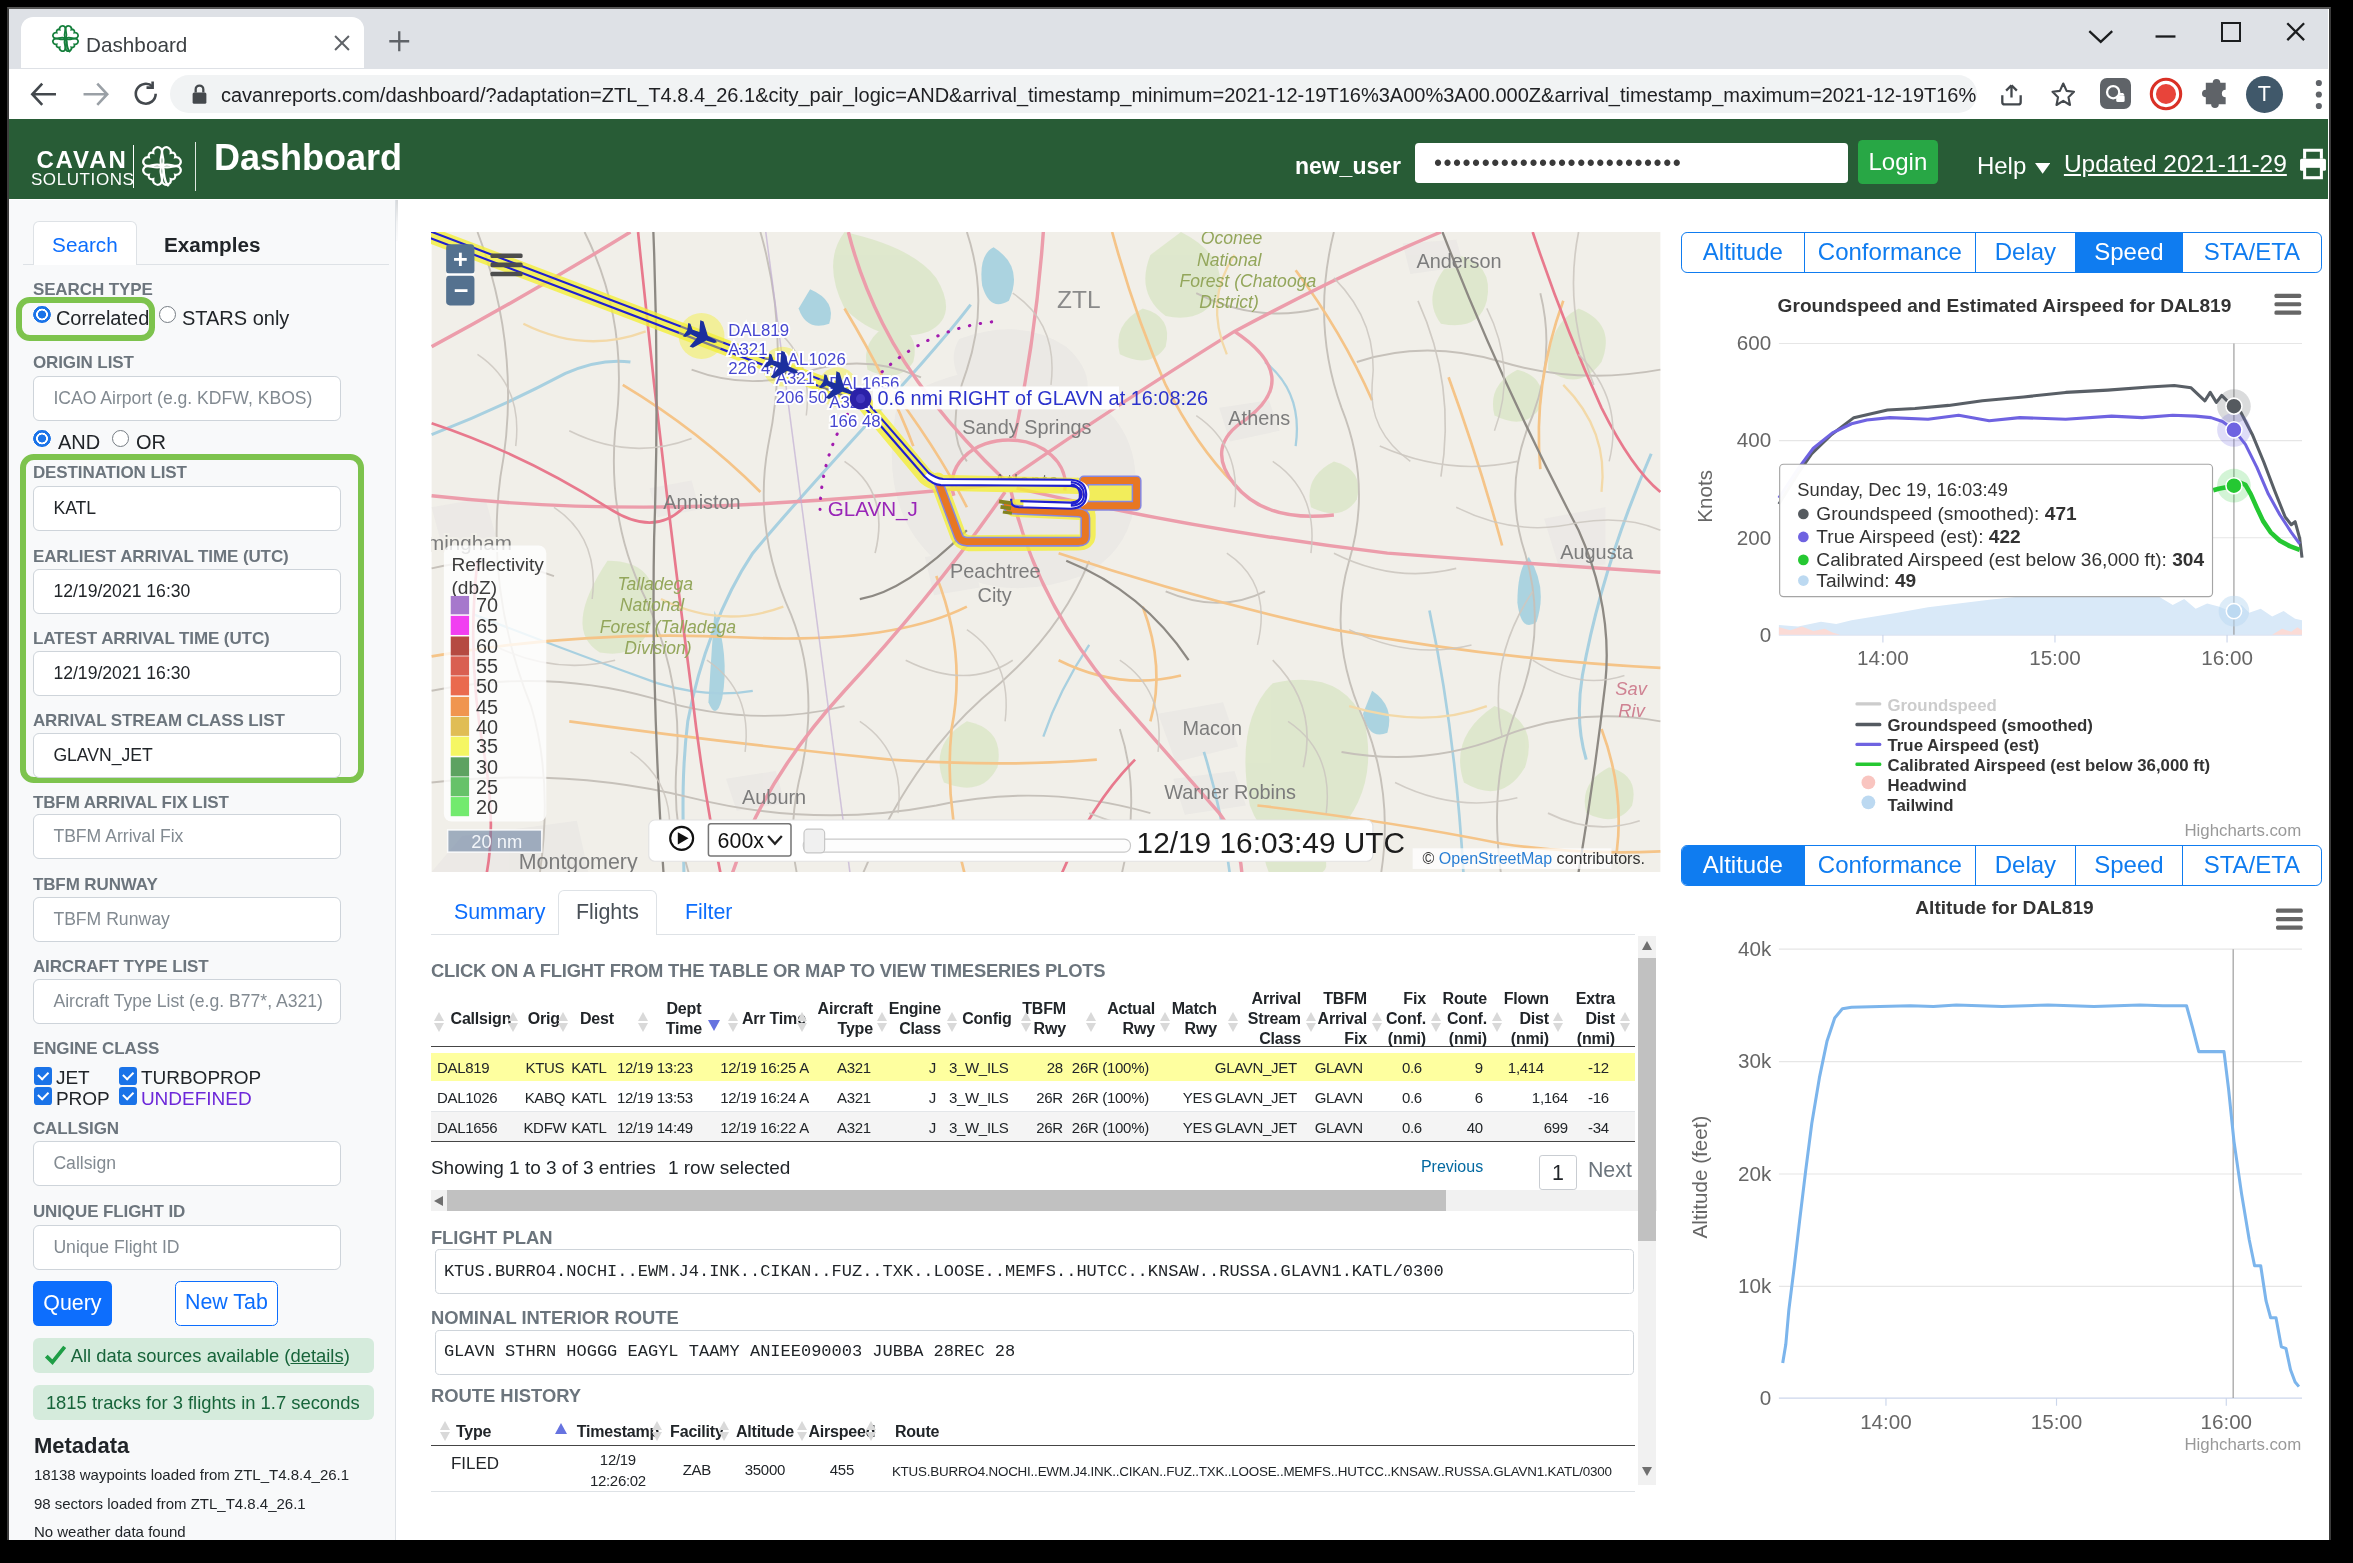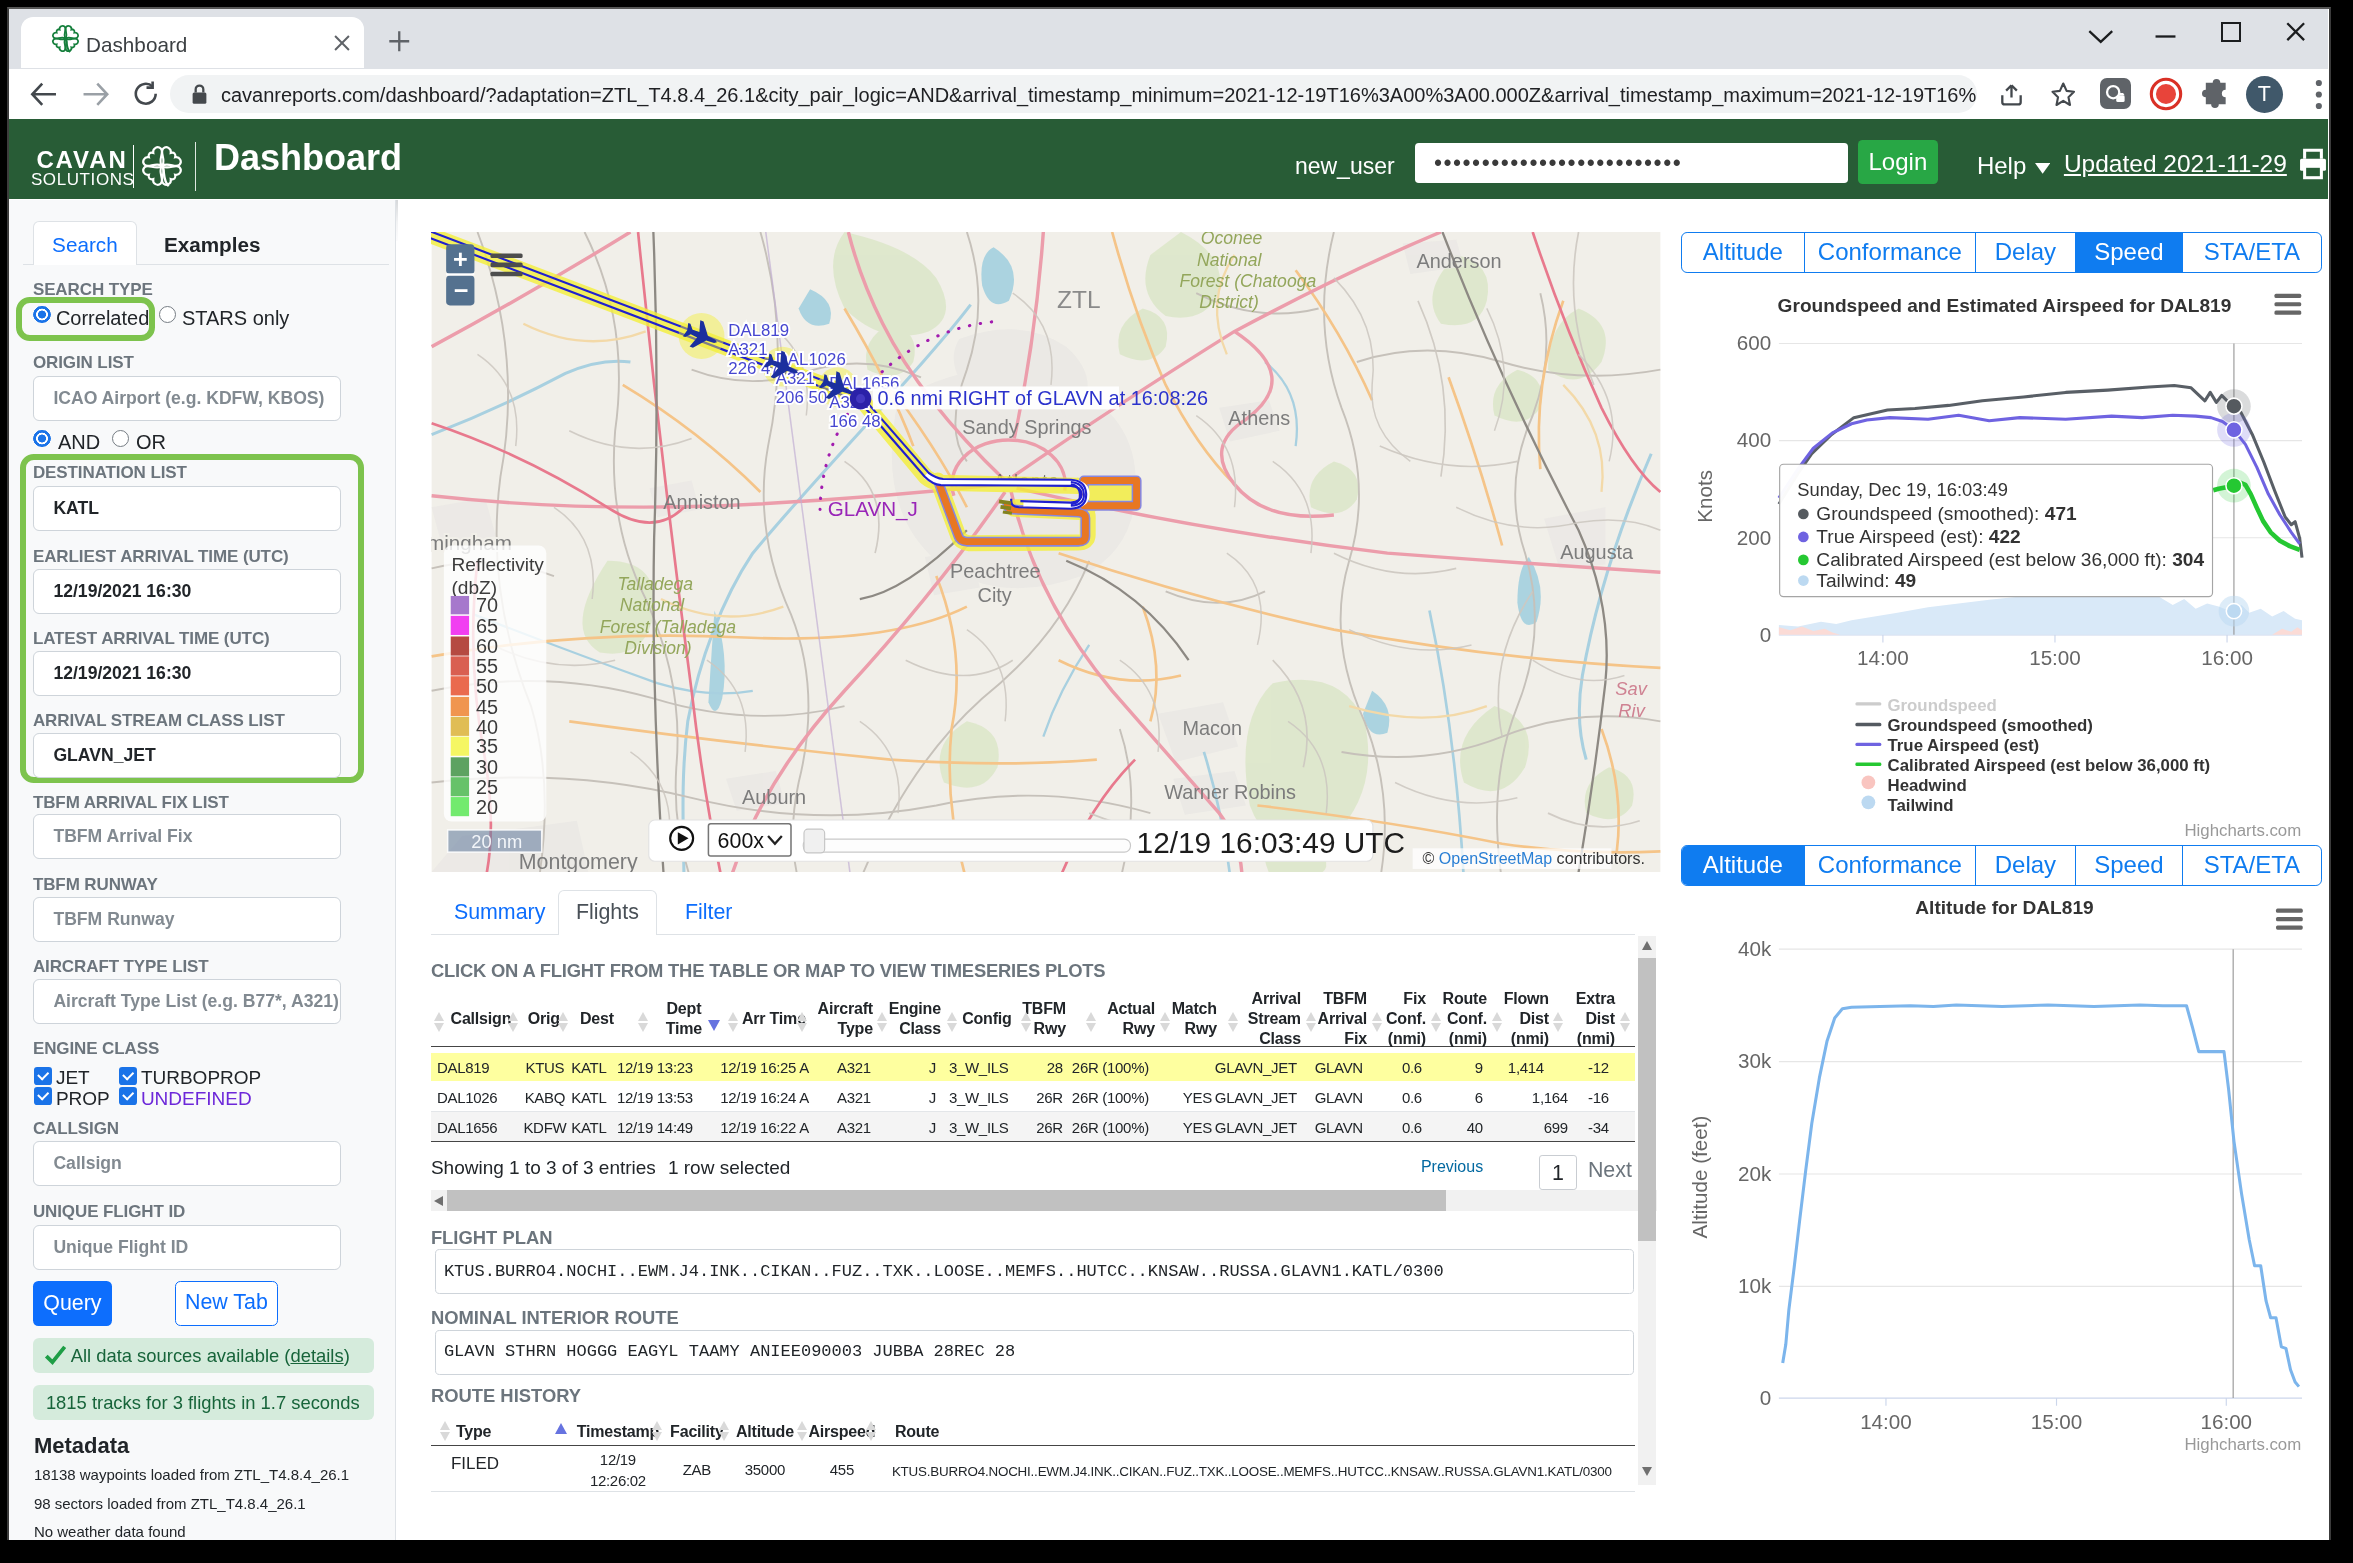--- a/index.html
+++ b/index.html
@@ -12,21 +12,21 @@
   #tab { position:absolute; left:12.2px; top:8.4px; width:343px; height:51px; background:#fff; border-radius:12.2px 12.2px 0 0; }
   #tabtitle { position:absolute; left:65px; top:16px; font-size:20.7px; color:#3c4043; }
   #urlrow { position:absolute; left:0; top:60px; width:2319px; height:51px; background:#fff; }
   #pill { position:absolute; left:161px; top:6.1px; width:1807px; height:38px; background:#f1f3f4; border-radius:19px; overflow:hidden; }
   #urltext { position:absolute; left:51px; top:9.2px; font-size:20px; color:#202124; white-space:nowrap; }
   
   #hdr { position:absolute; left:0; top:110px; width:2319px; height:80px; background:#285c36; color:#fff; }
   
   #side { position:absolute; left:0; top:191px; width:387px; height:1343px; background:#f8f9fa; border-right:1.5px solid #dee2e6; }
   .lbl { position:absolute; font-size:17px; font-weight:bold; color:#6c757d; letter-spacing:-0.1px; }
-  .inp { position:absolute; width:308px; height:45px; background:#fff; border:1.5px solid #ced4da; border-radius:6.1px; font-size:17.6px; color:#212529; line-height:42px; padding-left:19px; white-space:nowrap;font-weight:bold; }
+  .inp { position:absolute; width:308px; height:45px; background:#fff; border:1.5px solid #ced4da; border-radius:6.1px; font-size:17.6px; color:#212529; line-height:42px; padding-left:19px; white-space:nowrap; }
   .ph { color:#828a91; }
   .grnbox { position:absolute; border:6.9px solid #7dc34d; border-radius:13.8px; }
   .btn { position:absolute; border-radius:5.4px; font-size:23px; text-align:center; }
   .alert { position:absolute; width:341px; background:#d5ebdc; border-radius:6.1px; color:#17643a; font-size:18.4px; white-space:nowrap; overflow:hidden; }
   
   #contentbg { position:absolute; left:0; top:191px; width:2319px; height:41px; background:linear-gradient(#d6d8da, #f2f3f4 55%, #fcfcfd); }
   #mainwhite { position:absolute; left:389px; top:191px; width:1931px; height:1343px; background:#fff; }
   .radio-on { width:17.6px; height:17.6px; border-radius:50%; background:radial-gradient(circle at center, #1a73e8 0 3.8px, #fff 4.2px 5.7px, #1a73e8 6.1px 8.8px, rgba(0,0,0,0) 8.8px); }
   .radio-off { width:17.6px; height:17.6px; border-radius:50%; background:#fff; border:1.9px solid #767d84; }
   .cb { width:18.4px; height:18.4px; border-radius:3.1px; background:#1a73e8; }
@@ -131,21 +131,21 @@
       <g fill="none" stroke="#fff" stroke-width="2.4">
           <path transform="rotate(-45) scale(0.92)" d="M0,-1 C-3,-9 -13,-9 -13,-15 C-13,-20 -6.5,-22 -3.5,-17.5 C-1.5,-21 1.5,-21 3.5,-17.5 C6.5,-22 13,-20 13,-15 C13,-9 3,-9 0,-1 Z"></path>
           <path transform="rotate(45) scale(0.92)" d="M0,-1 C-3,-9 -13,-9 -13,-15 C-13,-20 -6.5,-22 -3.5,-17.5 C-1.5,-21 1.5,-21 3.5,-17.5 C6.5,-22 13,-20 13,-15 C13,-9 3,-9 0,-1 Z"></path>
           <path transform="rotate(135) scale(0.92)" d="M0,-1 C-3,-9 -13,-9 -13,-15 C-13,-20 -6.5,-22 -3.5,-17.5 C-1.5,-21 1.5,-21 3.5,-17.5 C6.5,-22 13,-20 13,-15 C13,-9 3,-9 0,-1 Z"></path>
           <path transform="rotate(-135) scale(0.92)" d="M0,-1 C-3,-9 -13,-9 -13,-15 C-13,-20 -6.5,-22 -3.5,-17.5 C-1.5,-21 1.5,-21 3.5,-17.5 C6.5,-22 13,-20 13,-15 C13,-9 3,-9 0,-1 Z"></path>
           <path d="M1,1 C3,9 1,15 7,21"></path>
       </g>
     </svg>
     <div class="abs" style="left:186px;top:23px;width:1.5px;height:49px;background:rgba(255,255,255,0.85)"></div>
     <div class="abs" style="left:205px;top:18.4px;font-size:36px;font-weight:bold">Dashboard</div>
-    <div class="abs" style="left:1286px;top:34px;font-size:23px;font-weight:normal">new_user</div>
+    <div class="abs" style="left:1286px;top:34px;font-size:23px;font-weight:bold">new_user</div>
     <div class="abs" style="left:1406px;top:24px;width:433px;height:40px;background:#fff;border-radius:3.8px"></div>
     <div class="abs" style="left:1425px;top:31px;font-size:23px;color:#3a3a3a;letter-spacing:1.5px">••••••••••••••••••••••••••</div>
     <div class="abs" style="left:1849px;top:21.4px;width:80px;height:44px;background:#28a745;border-radius:4.6px;text-align:center;font-size:24px;line-height:43px">Login</div>
     <div class="abs" style="left:1968px;top:33px;font-size:24px">Help</div>
     <svg class="abs" style="left:2026px;top:44px" width="15.3" height="10.7" viewBox="0 0 20 14">
         <path d="M0,0 L20,0 L10,14 Z" fill="#fff"></path>
       </svg>
     <div class="abs" style="left:2055px;top:31px;font-size:24.5px;text-decoration:underline">Updated 2021-11-29</div>
     <svg class="abs" style="left:2288px;top:29px" width="32" height="32" viewBox="0 0 42 42">
         <path d="M10,14 V3 h22 v11" fill="none" stroke="#fff" stroke-width="4"></path>

